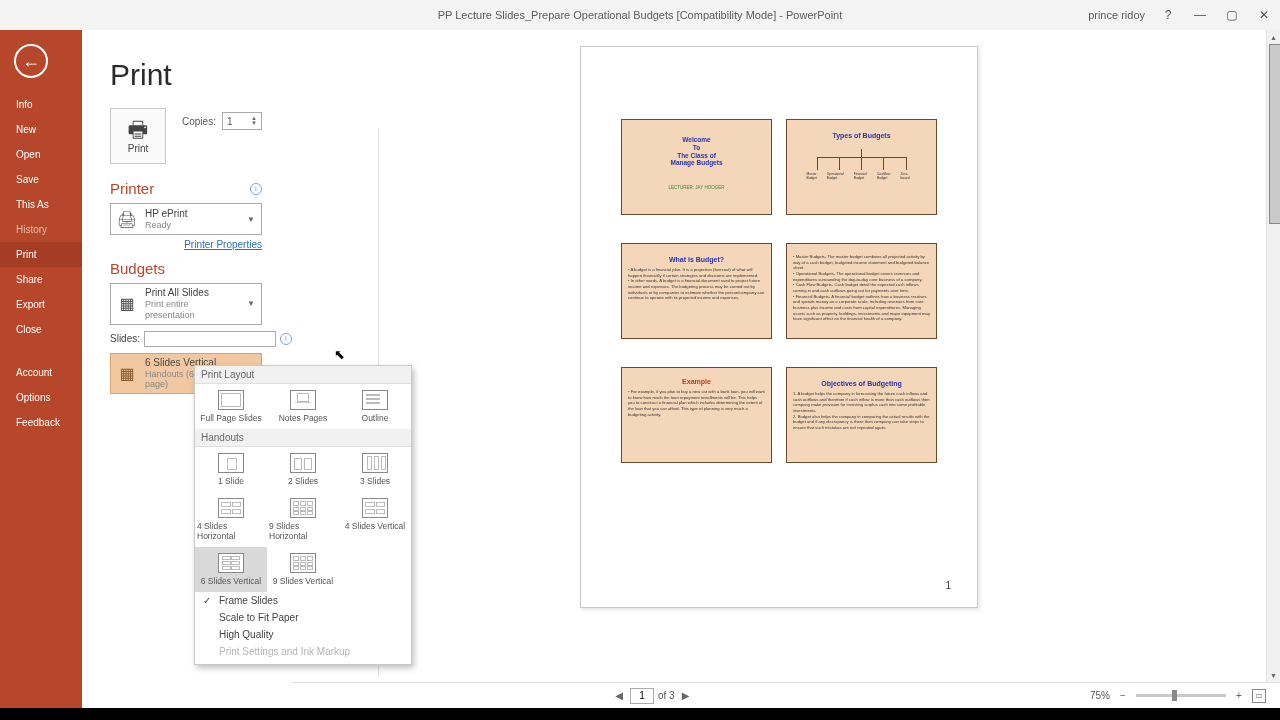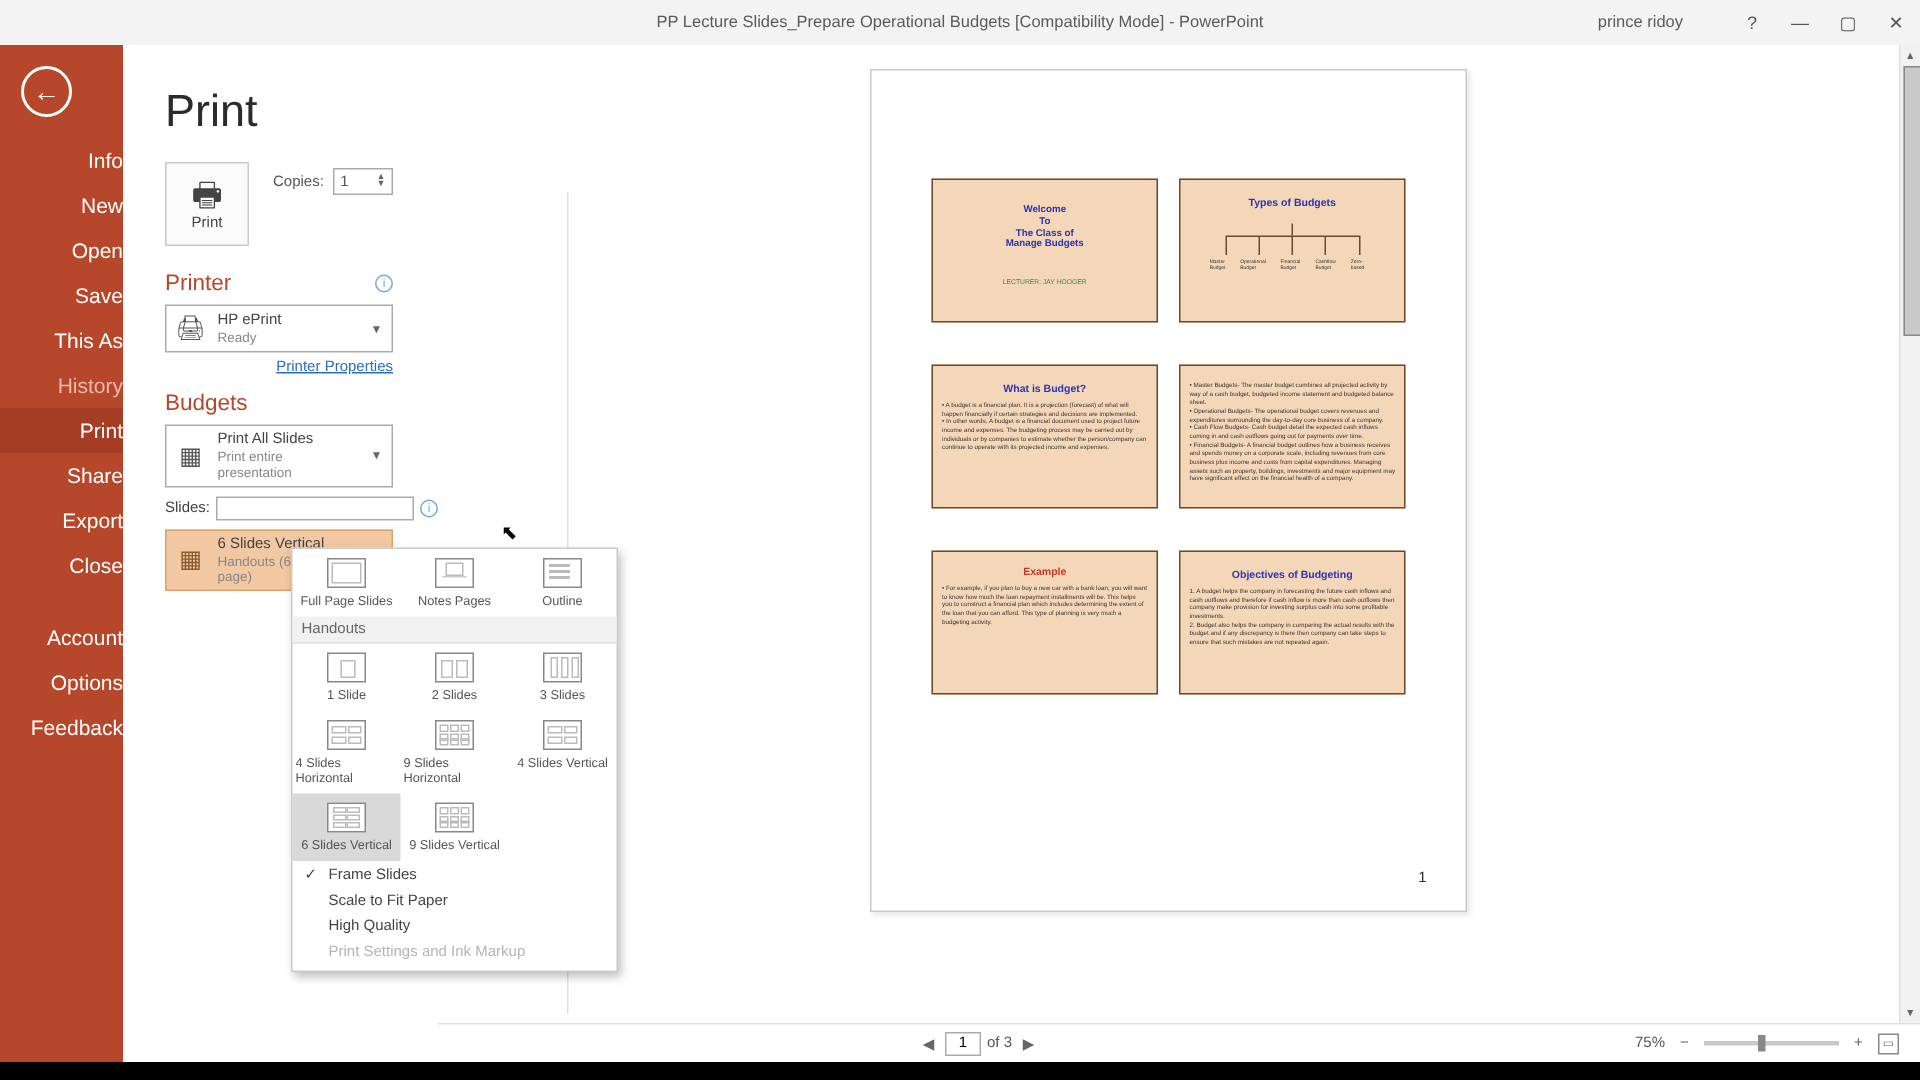--- a/index.html
+++ b/index.html
@@ -3,29 +3,29 @@
 <meta charset="utf-8">
 <style>
   * { margin: 0; padding: 0; box-sizing: border-box; font-family: "Segoe UI", Arial, sans-serif; }
   html, body { width: 1280px; height: 720px; overflow: hidden; background: #000; }
   .app { width: 1280px; height: 708px; background: #f3f3f3; display: flex; flex-direction: column; }
 
   
   .titlebar { height: 30px; background: #f3f3f3; display: flex; align-items: center; position: relative; padding-left: 31px; }
   .titlebar .title { position: absolute; left: 50%; transform: translateX(-50%); font-size: 11px; color: #5a5a5a; }
   .titlebar .right { position: absolute; right: 0; display: flex; align-items: center; }
-  .titlebar .user { font-size: 11px; color: #5a5a5a; margin-right: 30px; }
+  .titlebar .user { font-size: 11px; color: #5a5a5a; margin-right: 7px; }
   .winbtn { width: 32px; height: 30px; display: flex; align-items: center; justify-content: center; color: #555; font-size: 12px; }
 
   .body { flex: 1; display: flex; min-height: 0; }
 
   
   .sidebar { width: 82px; background: #b7472a; display: flex; flex-direction: column; padding-top: 8px; }
   .backbtn { width: 34px; height: 34px; border: 2px solid #fff; border-radius: 50%; margin: 6px 0 14px 14px; display: flex; align-items: center; justify-content: center; color: #fff; font-size: 18px; }
-  .navitem { color: #fff; font-size: 14px; padding: 7px 0 7px 16px; cursor: pointer; text-align: right; }
+  .navitem { color: #fff; font-size: 10px; padding: 7px 0 7px 16px; cursor: pointer; }
   .navitem.dim { color: #e8b9ab; }
   .navitem.active { background: #a53d25; }
   .navspacer { height: 18px; }
 
   
   .main { flex: 1; display: flex; background: #fff; position: relative; }
   .optcol { width: 210px; padding: 28px 0 0 28px; position: relative; }
   .divider { position: absolute; left: 296px; top: 98px; bottom: 32px; width: 1px; background: #e0e0e0; }
   h1.print { font-size: 30px; font-weight: 300; color: #2b2b2b; margin-bottom: 16px; }
   .printbtnrow { display: flex; align-items: flex-start; gap: 16px; margin-bottom: 16px; }
@@ -201,20 +201,21 @@
             <div>6 Slides Vertical</div>
             <div class="sub">Handouts (6 slides per page)</div>
           </span>
           <span class="dd">▼</span>
         </div>
       </div>
 
       <div class="divider"></div>
 
       <div class="popup">
+        <div class="pophdr">Print Layout</div>
         <div class="grid3" id="layout-grid">
             <div class="layoutopt">
               <div class="thumb full"></div>
               <span>Full Page Slides</span>
             </div>
             <div class="layoutopt">
               <div class="thumb notes"></div>
               <span>Notes Pages</span>
             </div>
             <div class="layoutopt">

